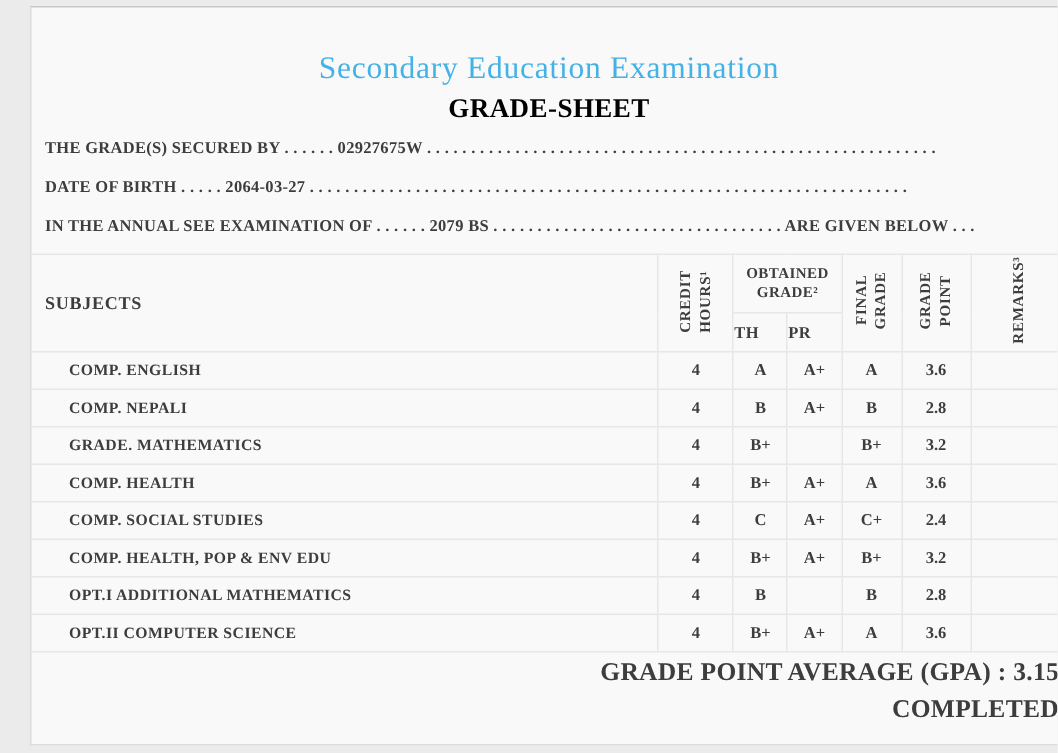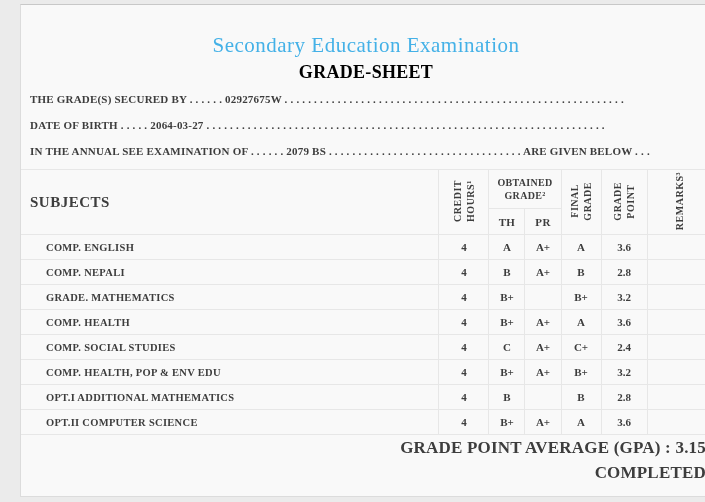--- a/index.html
+++ b/index.html
@@ -56,25 +56,25 @@
     margin-top:5px;
   }
   th,td{
     border:1px solid #e7e7e7;
     color:#3d3d3d;
     font-weight:bold;
     padding:0;
   }
   thead th{font-size:10px;letter-spacing:0.3px;}
   thead tr.h1 th{height:38px;}
-  thead tr.h2 th{height:25px;font-size:11px;text-align:center;}
+  thead tr.h2 th{height:25px;font-size:11px;text-align:left;}
   th.subjects{
     text-align:left;
     padding-left:9px;
-    font-size:15px;
+    font-size:12px;
     letter-spacing:0.5px;
   }
   th.obtained{text-align:center;line-height:13px;}
   th.vcell{text-align:center;vertical-align:middle;}
   .vert{
     display:inline-block;
     writing-mode:vertical-rl;
     transform:rotate(180deg);
     white-space:pre-line;
     font-size:10px;

